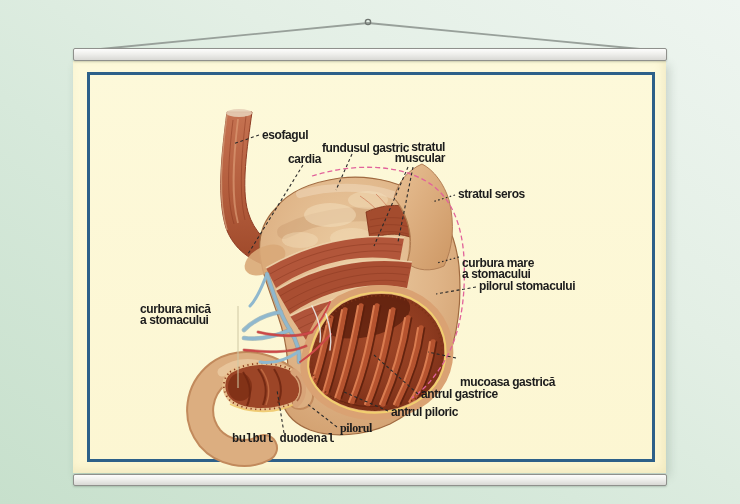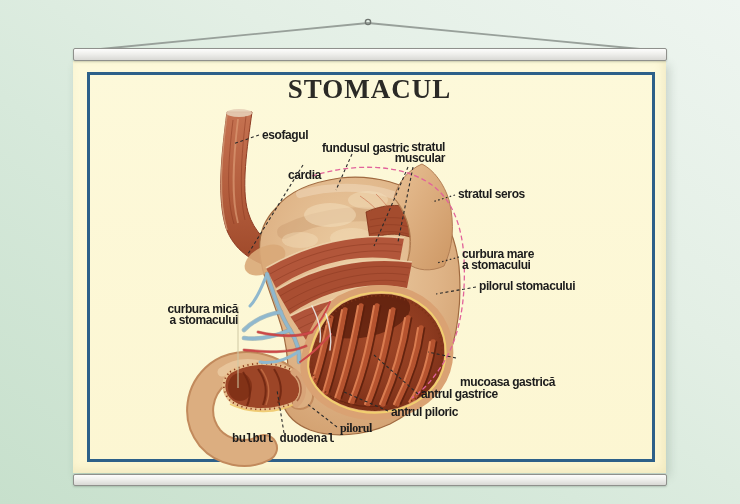--- a/index.html
+++ b/index.html
@@ -30,26 +30,26 @@
     text-align:center;font-family:"Liberation Serif","DejaVu Serif",serif;
     font-weight:bold;font-size:27px;letter-spacing:1px;color:#2b2a26;
   }
   svg.scene{position:absolute;left:0;top:0;z-index:3;pointer-events:none;}
   .lbl{
     position:absolute;z-index:5;color:#1c1c1c;font-size:12px;font-weight:bold;
     letter-spacing:-0.4px;line-height:10.5px;white-space:pre-line;
   }
   .l-esofagul{left:262px;top:130px;}
   .l-fundusul{left:322px;top:143px;}
-  .l-cardia{left:288px;top:170px;}
+  .l-cardia{left:288px;top:154px;}
   .l-muscular{left:393px;top:142px;width:52px;text-align:right;}
   .l-seros{left:458px;top:189px;}
-  .l-mare{left:462px;top:249px;}
+  .l-mare{left:462px;top:258px;}
   .l-corpul{left:479px;top:281px;}
-  .l-mica{left:140px;top:304px;width:98px;text-align:right;}
+  .l-mica{left:140px;top:304px;width:98px;}
   .l-mucoasa{left:460px;top:351px;margin-top:26px;}
   .l-pliuri{left:421px;top:389px;}
   .l-antrul{left:391px;top:407px;}
   .l-pilorul{left:340px;top:423px;font-family:Liberation Serif, serif;}
   .l-bulbul{left:232px;top:434px;font-family:Liberation Mono, monospace;}
   .fold{stroke:#b5532f;stroke-width:5.5;fill:none;stroke-linecap:round;}
   .fold-hi{stroke:#da7c50;stroke-width:2;fill:none;stroke-linecap:round;}
   .fold-dk{stroke:#5a1e0c;stroke-width:1.7;fill:none;stroke-linecap:round;opacity:.85;}
   .leader{stroke:#2a2a2a;stroke-width:1.1;fill:none;stroke-dasharray:3 2.6;}
   .leader-dot{stroke:#2a2a2a;stroke-width:1.2;fill:none;stroke-dasharray:1.6 2.4;}
@@ -61,21 +61,20 @@
 
 <div class="canvas">
 
   <div class="poster">
     <div class="frame"></div>
   </div>
 
   <div class="rail top"></div>
   <div class="rail bottom"></div>
 
-  <div class="title">STOMACUL</div>
 
   <svg class="scene" width="740" height="504" viewBox="0 0 740 504">
     <defs>
       <linearGradient id="esoGrad" x1="0" y1="0" x2="0" y2="1">
         <stop offset="0" stop-color="#c57251"></stop>
           <stop offset="0.6" stop-color="#b05a3a"></stop>
           <stop offset="1" stop-color="#9d4728"></stop>
       </linearGradient>
       <radialGradient id="bodyGrad" cx="0.45" cy="0.35" r="0.8">
         <stop offset="0" stop-color="#ecceA4"></stop>

